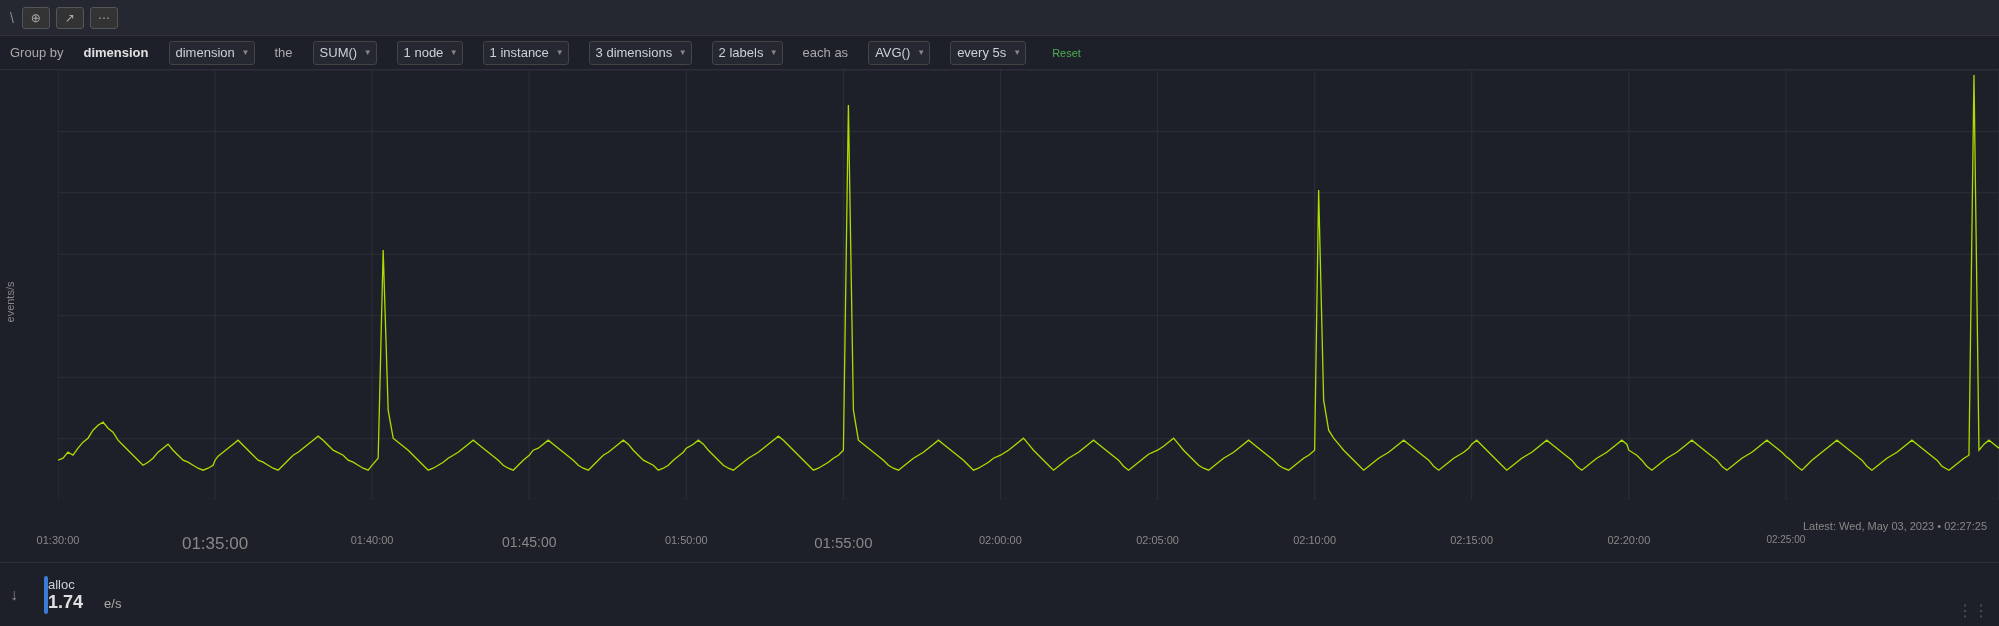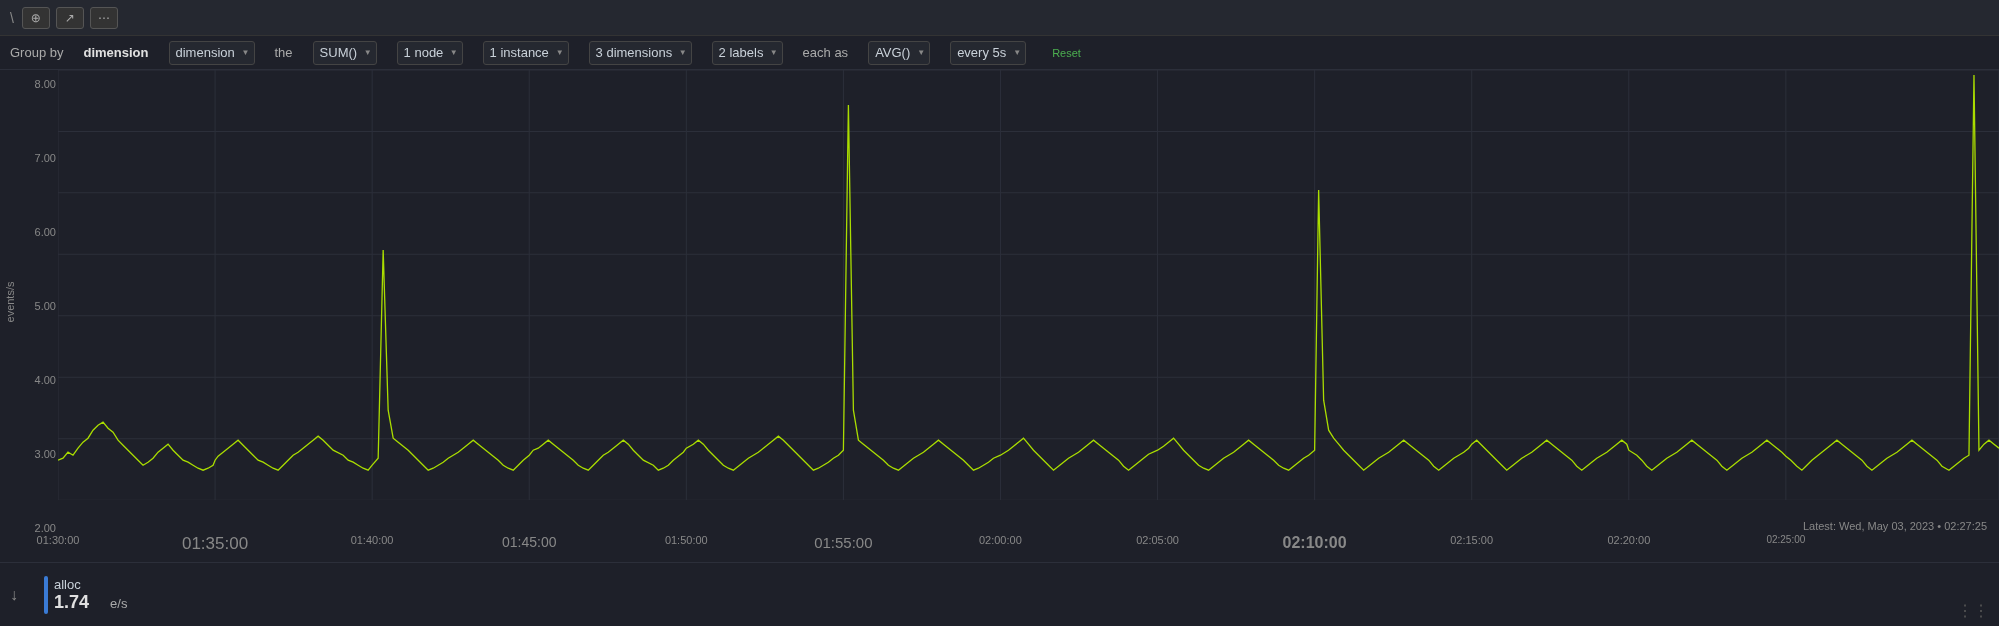--- a/index.html
+++ b/index.html
@@ -121,21 +121,20 @@
       align-items: center;
       padding: 8px 10px;
       background: #1e2029;
       border-top: 1px solid #2c2f3a;
       height: 64px;
       gap: 20px;
     }
     .legend-item {
       display: flex;
       align-items: center;
-      gap: 6px;
     }
     .legend-text {
       display: flex;
       flex-direction: column;
     }
     .chart-wrapper {
       position: relative;
       height: calc(626px - 36px - 34px - 64px);
       background: #1e2029;
     }
@@ -207,29 +206,20 @@
     </div>
     <button class="reset-btn">Reset</button>
   </div>
 
   <div class="chart-wrapper" style="position:relative;">
 
     <div style="position:absolute;left:2px;top:0;bottom:28px;width:16px;display:flex;align-items:center;justify-content:center;">
       <span style="color:#888;font-size:11px;transform:rotate(-90deg);white-space:nowrap;display:block;">events/s</span>
     </div>
 
-    <div style="position:absolute;left:18px;top:8px;bottom:28px;width:38px;display:flex;flex-direction:column;justify-content:space-between;">
-      <span class="y-tick" style="color:#888;font-size:11px;text-align:right;">8.00</span>
-      <span class="y-tick" style="color:#888;font-size:11px;text-align:right;">7.00</span>
-      <span class="y-tick" style="color:#888;font-size:11px;text-align:right;">6.00</span>
-      <span class="y-tick" style="color:#888;font-size:11px;text-align:right;">5.00</span>
-      <span class="y-tick" style="color:#888;font-size:11px;text-align:right;">4.00</span>
-      <span class="y-tick" style="color:#888;font-size:11px;text-align:right;">3.00</span>
-      <span class="y-tick" style="color:#888;font-size:11px;text-align:right;">2.00</span>
-    </div>
 
     <svg style="position:absolute;left:58px;top:0;right:0;bottom:28px;" preserveAspectRatio="none" viewBox="0 0 1940 430" xmlns="http://www.w3.org/2000/svg">
 
       <line x1="0" y1="0" x2="1940" y2="0" class="grid-line" stroke="#2c2f3a" stroke-width="1"></line>
       <line x1="0" y1="61.4" x2="1940" y2="61.4" class="grid-line" stroke="#2c2f3a" stroke-width="1"></line>
       <line x1="0" y1="122.8" x2="1940" y2="122.8" class="grid-line" stroke="#2c2f3a" stroke-width="1"></line>
       <line x1="0" y1="184.2" x2="1940" y2="184.2" class="grid-line" stroke="#2c2f3a" stroke-width="1"></line>
       <line x1="0" y1="245.7" x2="1940" y2="245.7" class="grid-line" stroke="#2c2f3a" stroke-width="1"></line>
       <line x1="0" y1="307.1" x2="1940" y2="307.1" class="grid-line" stroke="#2c2f3a" stroke-width="1"></line>
       <line x1="0" y1="368.5" x2="1940" y2="368.5" class="grid-line" stroke="#2c2f3a" stroke-width="1"></line>
@@ -280,21 +270,21 @@
     <div style="position:absolute;left:58px;right:0;bottom:0;height:28px;display:flex;align-items:center;">
       <div style="position:relative;width:100%;height:100%;">
         <span style="position:absolute;left:0%;color:#888;font-size:11px;transform:translateX(-50%);">01:30:00</span>
         <span style="position:absolute;left:8.09%;color:#888;font-size:17px;transform:translateX(-50%);">01:35:00</span>
         <span style="position:absolute;left:16.18%;color:#888;font-size:11px;transform:translateX(-50%);">01:40:00</span>
         <span style="position:absolute;left:24.28%;color:#888;font-size:14px;transform:translateX(-50%);">01:45:00</span>
         <span style="position:absolute;left:32.37%;color:#888;font-size:11px;transform:translateX(-50%);">01:50:00</span>
         <span style="position:absolute;left:40.46%;color:#888;font-size:15px;transform:translateX(-50%);">01:55:00</span>
         <span style="position:absolute;left:48.55%;color:#888;font-size:11px;transform:translateX(-50%);">02:00:00</span>
         <span style="position:absolute;left:56.65%;color:#888;font-size:11px;transform:translateX(-50%);">02:05:00</span>
-        <span style="position:absolute;left:64.74%;color:#888;font-size:16px;transform:translateX(-50%);font-weight:bold;">02:10:00</span>
+        <span style="position:absolute;left:64.74%;color:#888;font-size:11px;transform:translateX(-50%);">02:10:00</span>
         <span style="position:absolute;left:72.83%;color:#888;font-size:11px;transform:translateX(-50%);">02:15:00</span>
         <span style="position:absolute;left:80.93%;color:#888;font-size:11px;transform:translateX(-50%);text-align:center;">02:20:00</span>
         <span style="position:absolute;left:89.02%;color:#888;font-size:10px;transform:translateX(-50%);">02:25:00</span>
       </div>
     </div>
 
     <span style="position:absolute;right:12px;bottom:30px;color:#888;font-size:11px;">Latest: Wed, May 03, 2023 • 02:27:25</span>
   </div>
 
   <div class="legend-area">

